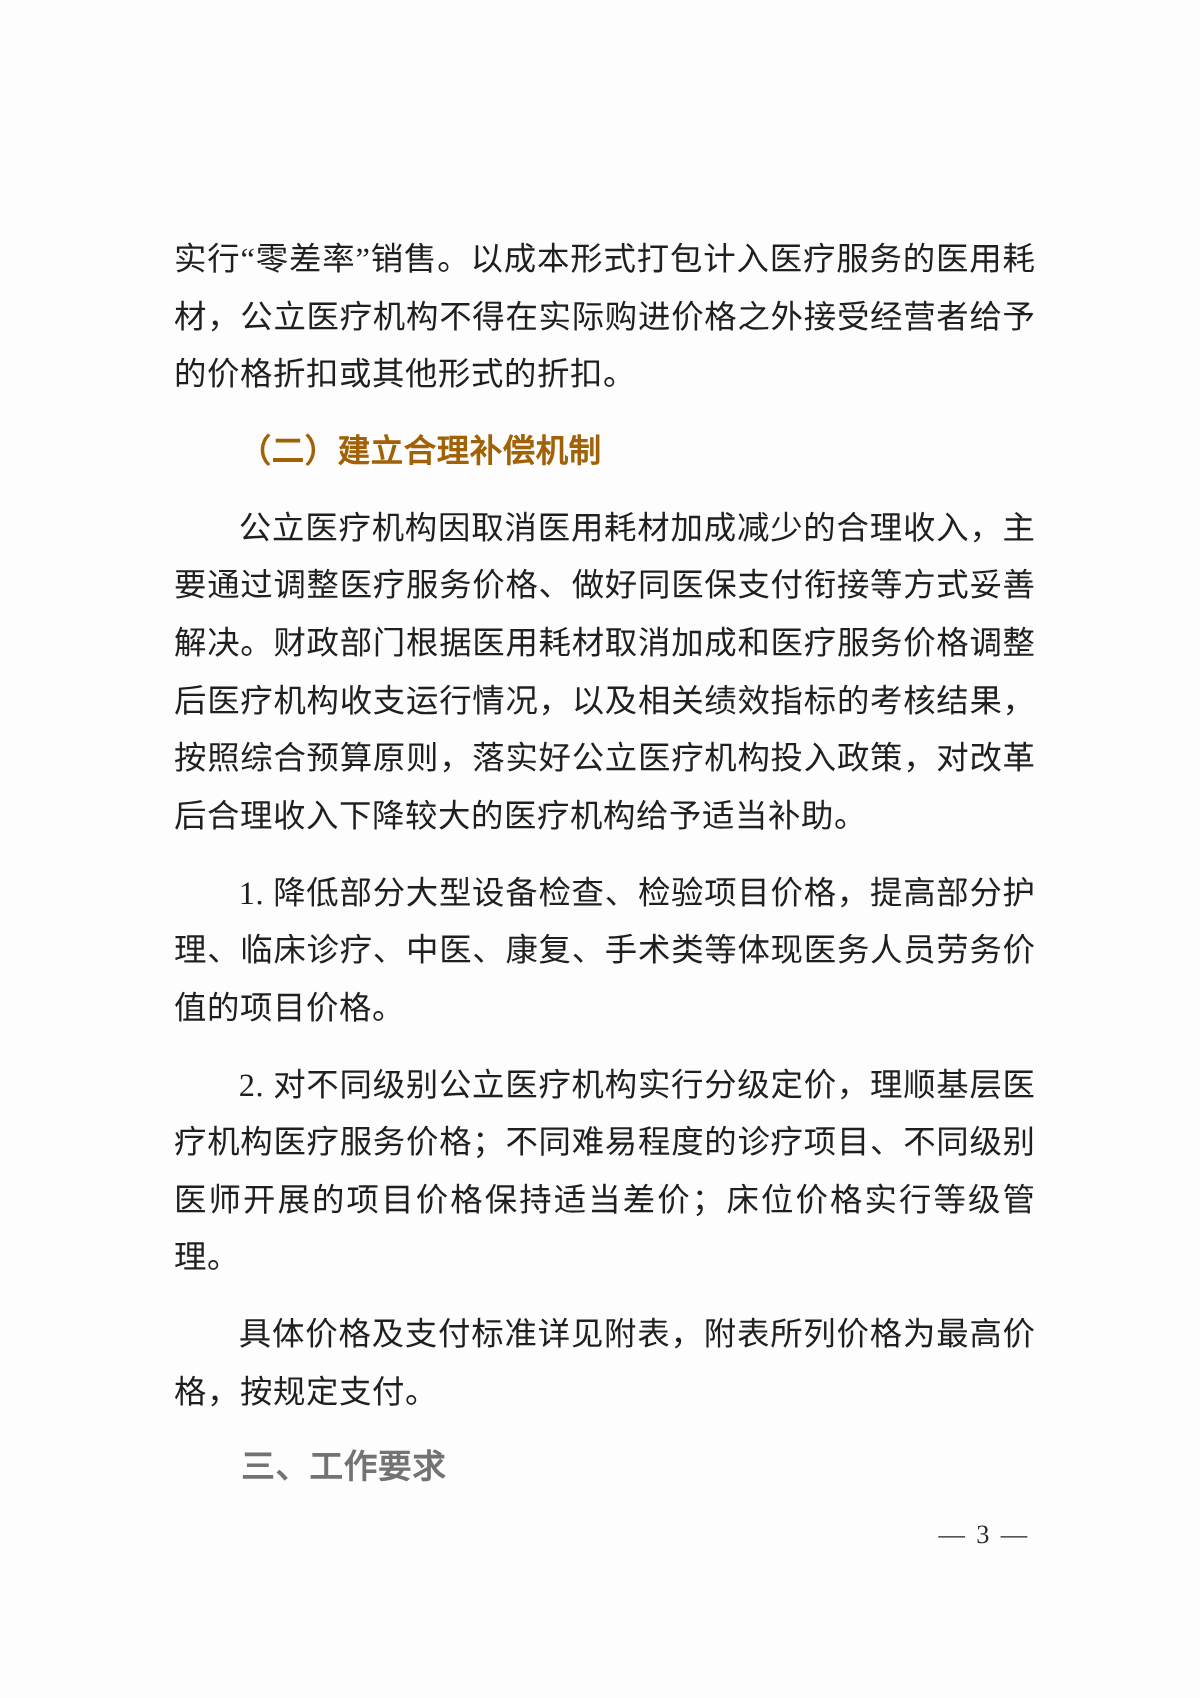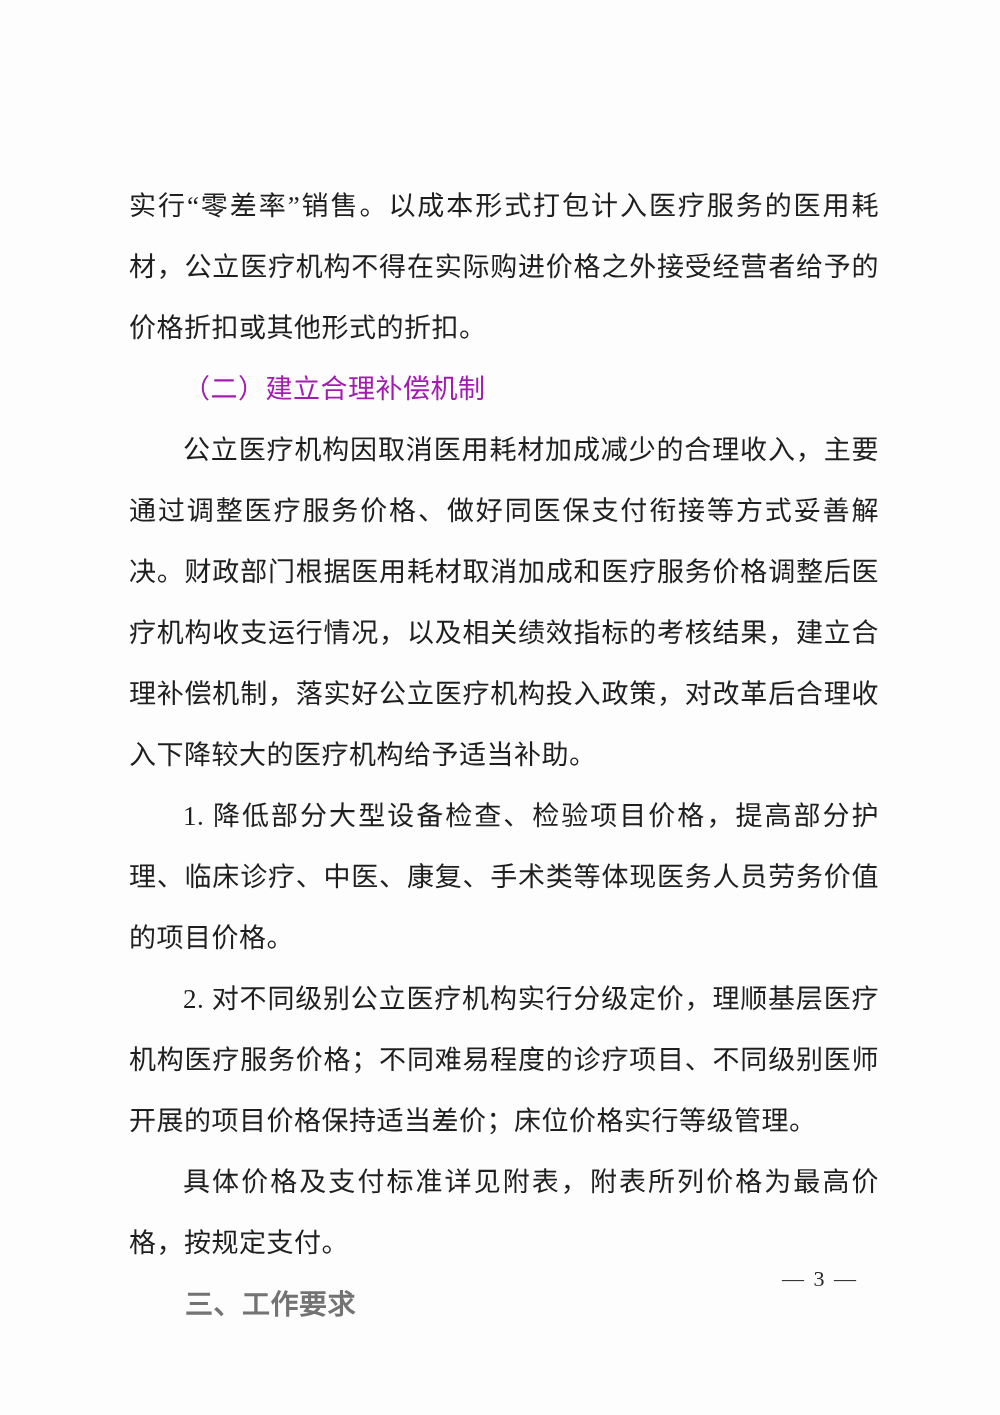--- a/index.html
+++ b/index.html
@@ -17,33 +17,33 @@
     font-family: "Liberation Serif", "DejaVu Serif", serif;
     color: #1f1f1f;
   }
   .content {
     position: absolute;
     left: 129px;
     top: 176px;
     width: 750px;
   }
   .content p {
-    margin: 0;
+    margin: 16px;
     font-size: 27px;
-    line-height: 61px;
+    line-height: 48px;
     text-align: justify;
     letter-spacing: 0.5px;
     font-family: "Liberation Serif", "DejaVu Serif", serif;
   }
   .indent {
     text-indent: 2em;
   }
   .heading-kai {
-    font-weight: normal;
-    color: #a21caf;
+    font-weight: bold;
+    color: #a16207;
   }
   .heading-hei {
     font-family: "Liberation Sans", "DejaVu Sans", sans-serif;
     font-weight: bold;
     color: #737373;
     font-size: 28px !important;
   }
   .kai-lead {
     color: #161616;
   }
@@ -62,21 +62,21 @@
 </head>
 <body>
 
 <div class="page">
   <div class="content">
 
     <p>实行“零差率”销售。以成本形式打包计入医疗服务的医用耗材，公立医疗机构不得在实际购进价格之外接受经营者给予的价格折扣或其他形式的折扣。</p>
 
     <p class="indent heading-kai">（二）建立合理补偿机制</p>
 
-    <p class="indent">公立医疗机构因取消医用耗材加成减少的合理收入，主要通过调整医疗服务价格、做好同医保支付衔接等方式妥善解决。财政部门根据医用耗材取消加成和医疗服务价格调整后医疗机构收支运行情况，以及相关绩效指标的考核结果，建立合理补偿机制，落实好公立医疗机构投入政策，对改革后合理收入下降较大的医疗机构给予适当补助。</p>
+    <p class="indent">公立医疗机构因取消医用耗材加成减少的合理收入，主要通过调整医疗服务价格、做好同医保支付衔接等方式妥善解决。财政部门根据医用耗材取消加成和医疗服务价格调整后医疗机构收支运行情况，以及相关绩效指标的考核结果，按照综合预算原则，落实好公立医疗机构投入政策，对改革后合理收入下降较大的医疗机构给予适当补助。</p>
 
 
     <p class="indent">1. 降低部分大型设备检查、检验项目价格，提高部分护理、临床诊疗、中医、康复、手术类等体现医务人员劳务价值的项目价格。</p>
 
     <p class="indent">2. 对不同级别公立医疗机构实行分级定价，理顺基层医疗机构医疗服务价格；不同难易程度的诊疗项目、不同级别医师开展的项目价格保持适当差价；床位价格实行等级管理。</p>
 
 
     <p class="indent">具体价格及支付标准详见附表，附表所列价格为最高价格，按规定支付。</p>
 
     <p class="indent heading-hei">三、工作要求</p>

